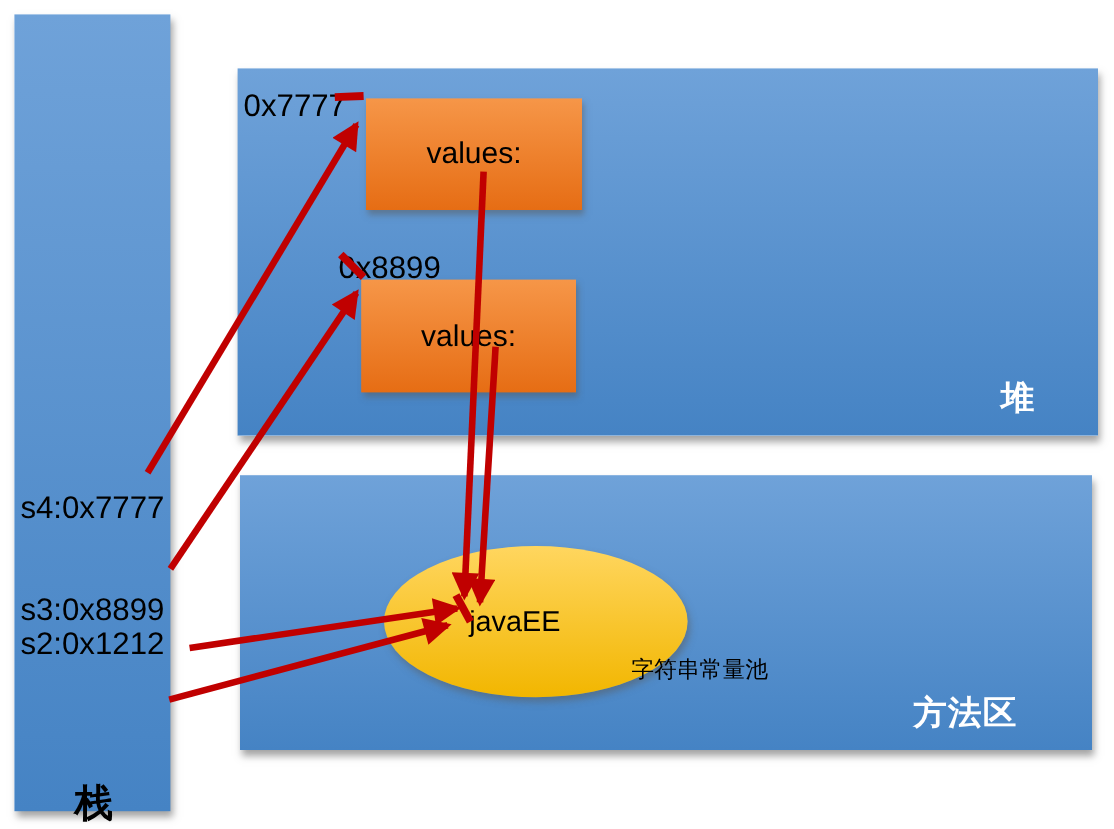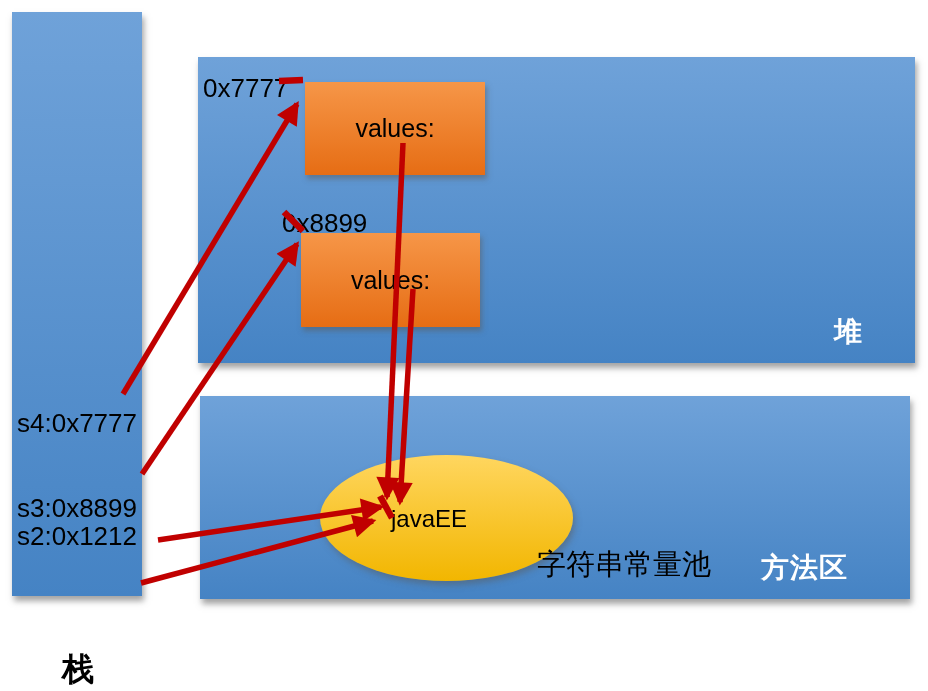--- a/index.html
+++ b/index.html
@@ -15,31 +15,31 @@
   }
   .region{
     position:absolute;
     background:linear-gradient(180deg,var(--blue-top) 0%,var(--blue-bottom) 100%);
     box-shadow:2px 5px 6px rgba(90,90,90,.55);
   }
   .region-title{
     position:absolute; color:var(--title-white); font-weight:bold; font-size:28px;
     right:52px; bottom:12px; letter-spacing:1px;
   }
-  .stack{left:12px; top:12px; width:130px; height:584px;}
+  .stack{left:12px; top:12px; width:130px; height:664px;}
   .frame-label{
     position:absolute; left:5px; color:var(--ink); font-size:26px; white-space:nowrap;
   }
   .f1{top:396px;} .f2{top:454px;margin-top:27px;} .f3{top:509px;} .f4{top:567px;}
   .stack-title{
     position:absolute; left:62px; top:648px; color:var(--ink);
     font-size:32px; font-weight:bold;
   }
   .heap{left:198px; top:57px; width:717px; height:306px;}
-  .method{left:200px; top:396px; width:710px; height:203px;}
+  .method{left:200px; top:396px; width:710px; height:229px;}
   .method .region-title{right:62px; bottom:12px;}
   .obj{
     position:absolute;
     background:linear-gradient(180deg,var(--orange-top) 0%,var(--orange-bottom) 100%);
     box-shadow:2px 4px 5px rgba(90,90,90,.5);
     display:flex; align-items:center; justify-content:center;
     color:var(--ink); font-size:25px;text-align:right;
   }
   .obj1{left:305px; top:82px;  width:180px; height:93px;}
   .obj2{left:301px; top:233px; width:179px; height:94px;}
@@ -47,21 +47,21 @@
   .addr-7777{left:203px; top:73px;}
   .addr-8899{left:282px; top:185px;margin-top:23px;}
   .addr-1212{left:281px; top:463px;}
   .pool-ellipse{
     position:absolute; left:320px; top:455px; width:253px; height:126px;
     border-radius:50%;
     background:linear-gradient(180deg,var(--gold-top) 0%,var(--gold-bottom) 100%);
     box-shadow:2px 4px 6px rgba(90,90,90,.5);
   }
   .javaee{position:absolute; left:391px; top:505px; color:var(--ink); font-size:24px;}
-  .pool-label{position:absolute; left:537px; top:545px; color:var(--ink); font-size:29px; white-space:nowrap;}
+  .pool-label{position:absolute; left:526px; top:545px; color:var(--ink); font-size:19px; white-space:nowrap;}
   #arrow-svg{position:absolute; left:0; top:0; width:928px; height:691px; pointer-events:none;}
 </style>
 </head>
 <body>
 
 <div class="canvas">
 
   <div class="region stack">
     <div class="frame-label f1">s4:0x7777</div>
     <div class="frame-label f2">s3:0x8899</div>

